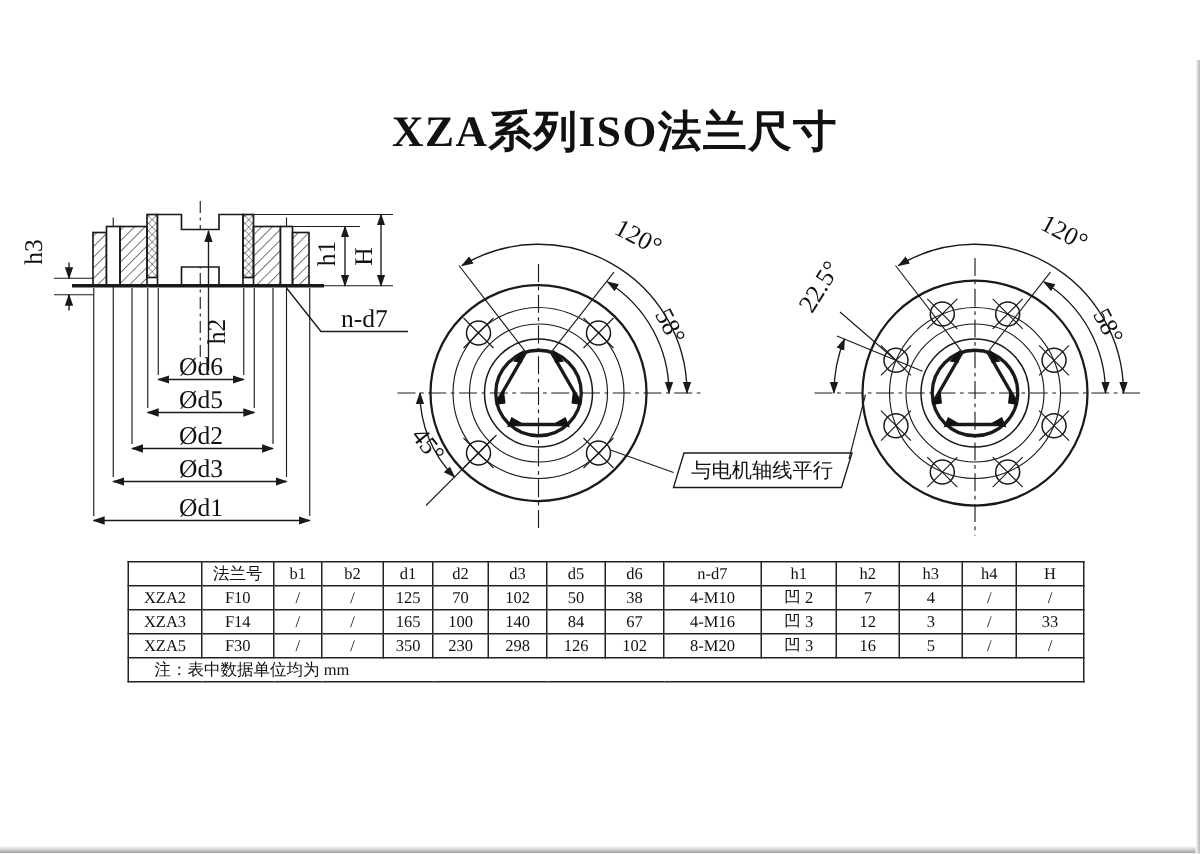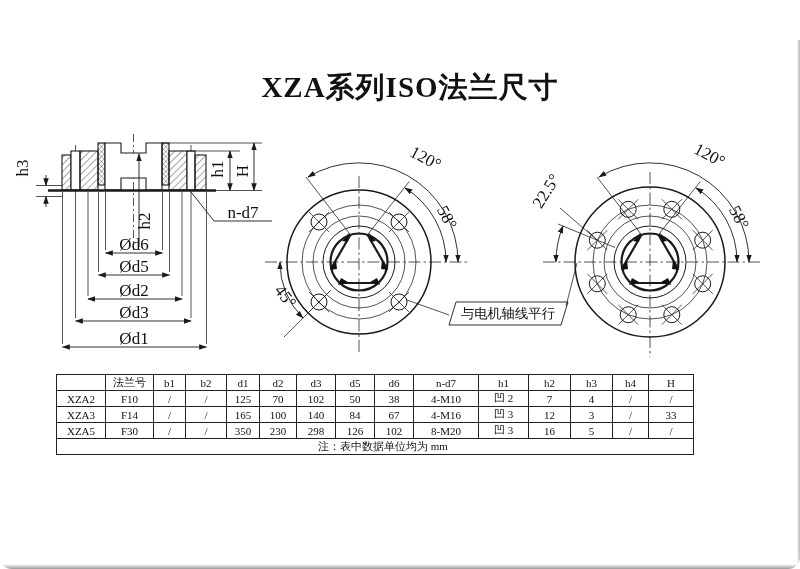--- a/index.html
+++ b/index.html
@@ -1,17 +1,17 @@
 <!DOCTYPE html>
 <html><head>
 <meta charset="utf-8">
 <style>
   html,body{margin:0;padding:0;background:#fff;}
   #page{position:relative;width:800px;height:569px;background:#fff;overflow:hidden;
-        font-family:"Liberation Serif",serif;color:#111;border-radius:12px;}
+        font-family:"Liberation Serif",serif;color:#111;}
   
   #edge-b{position:absolute;left:0;bottom:0;width:100%;height:5px;background:linear-gradient(#fff,#9a9a9a);}
   #edge-r{position:absolute;top:40px;right:0;width:3px;height:529px;background:linear-gradient(90deg,#fff,#b5b5b5);}
   
   #title{position:absolute;left:240px;top:68px;width:340px;text-align:center;
          font-size:29px;font-weight:bold;letter-spacing:1px;}
   
   #dwg{position:absolute;left:0;top:0;}
   .thin{stroke:#1a1a1a;stroke-width:.75;fill:none;}
   .med{stroke:#1a1a1a;stroke-width:1;fill:none;}
@@ -20,24 +20,24 @@
   .dim{stroke:#1a1a1a;stroke-width:.9;fill:none;}
   .base{stroke:#1a1a1a;stroke-width:2.4;fill:none;}
   .hatch{fill:url(#hat);stroke:#1a1a1a;stroke-width:1.1;}
   .xhatch{fill:url(#xhat);stroke:#1a1a1a;stroke-width:1.1;}
   .white{fill:#fff;stroke:#1a1a1a;stroke-width:1.1;}
   .lbl{font-family:"Liberation Serif",serif;font-size:17px;fill:#111;text-anchor:middle;}
   .lbl-s{font-family:"Liberation Serif",serif;font-size:13.5px;fill:#111;text-anchor:middle;}
   
   #tblwrap{position:absolute;left:56px;top:374px;width:637px;}
   table{border-collapse:collapse;width:637px;table-layout:fixed;
-        font-family:"Liberation Serif",serif;font-size:11px;}
+        font-family:"Liberation Serif",serif;font-size:11px;margin-left:29px;}
   th,td{border:1px solid #222;text-align:center;height:14px;padding:0 1px;
         font-weight:normal;white-space:nowrap;overflow:hidden;}
-  tfoot td{text-align:center;padding-left:17px;}
+  tfoot td{text-align:left;padding-left:17px;}
 </style>
 </head>
 <body>
 
 <div id="page">
 
   <div id="title">XZA系列ISO法兰尺寸</div>
 
   <svg id="dwg" width="800" height="372" viewBox="0 0 800 372">
     <defs>

